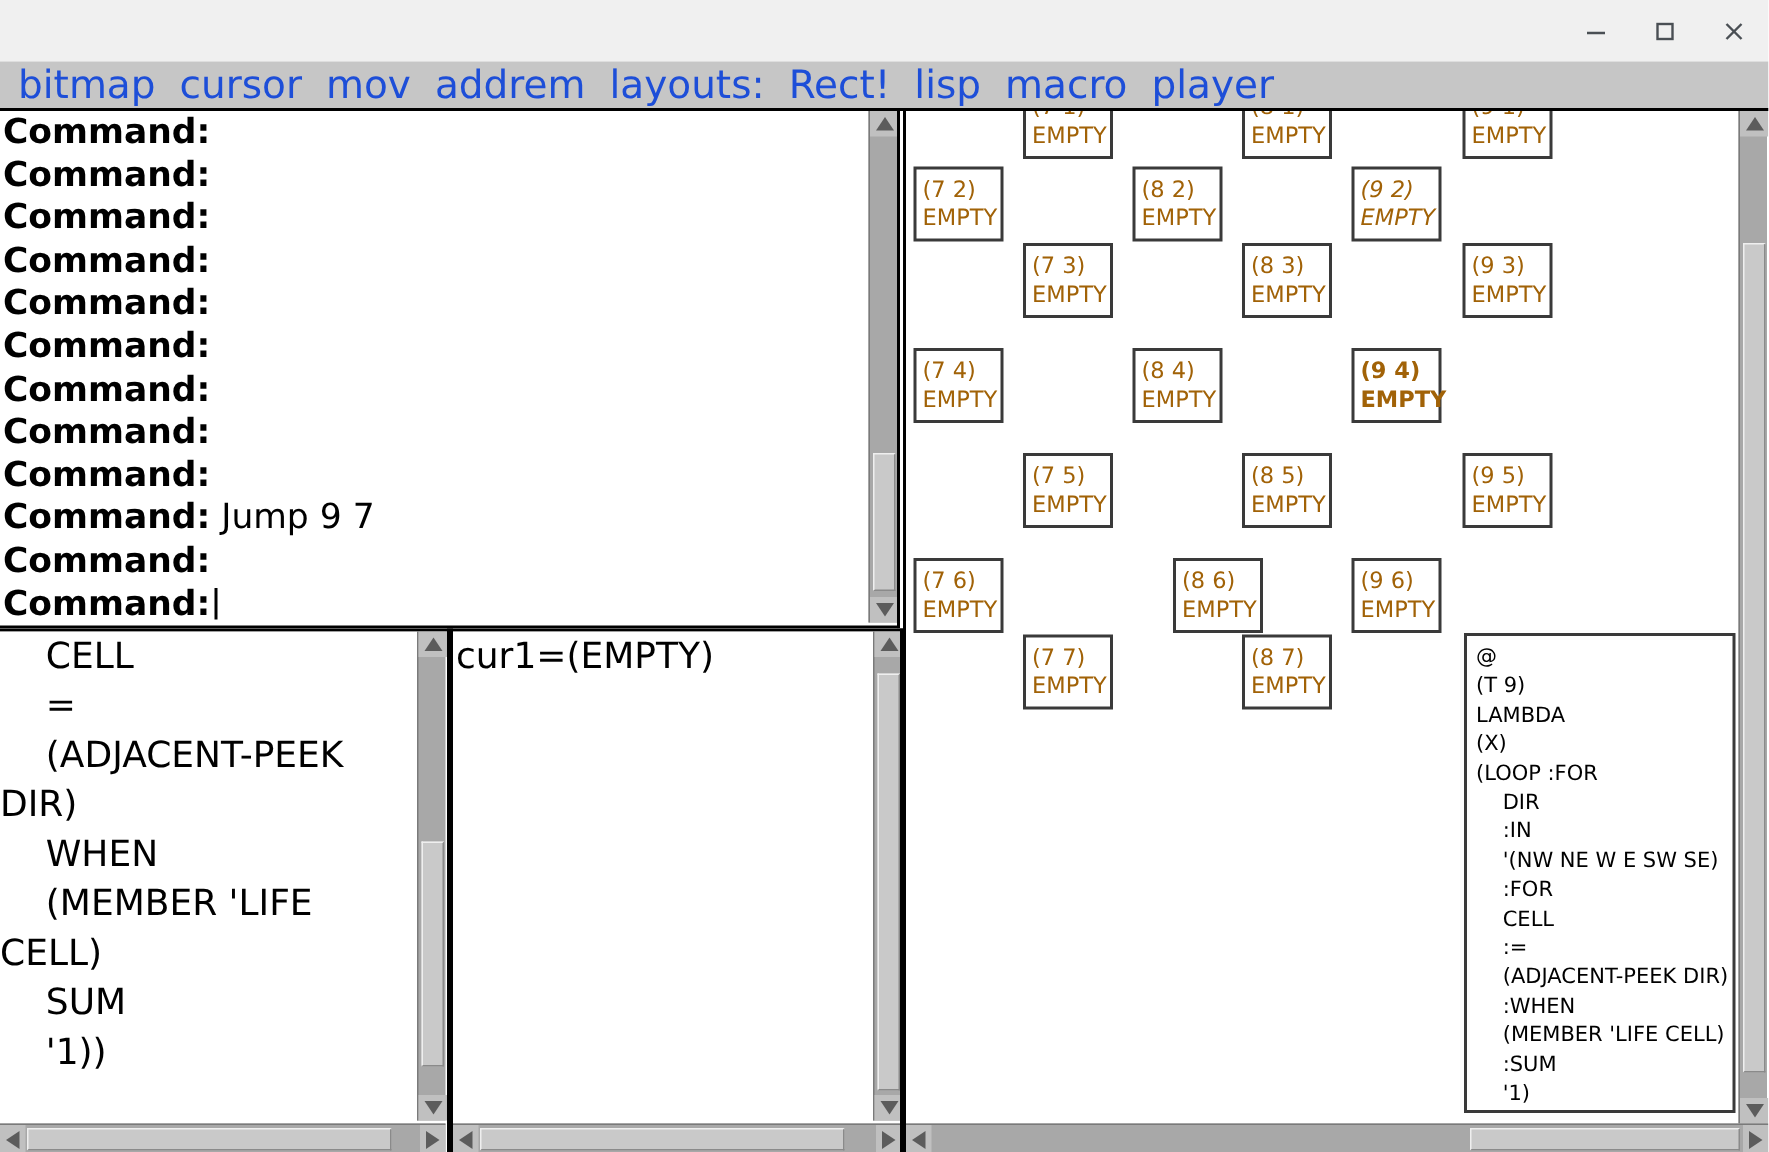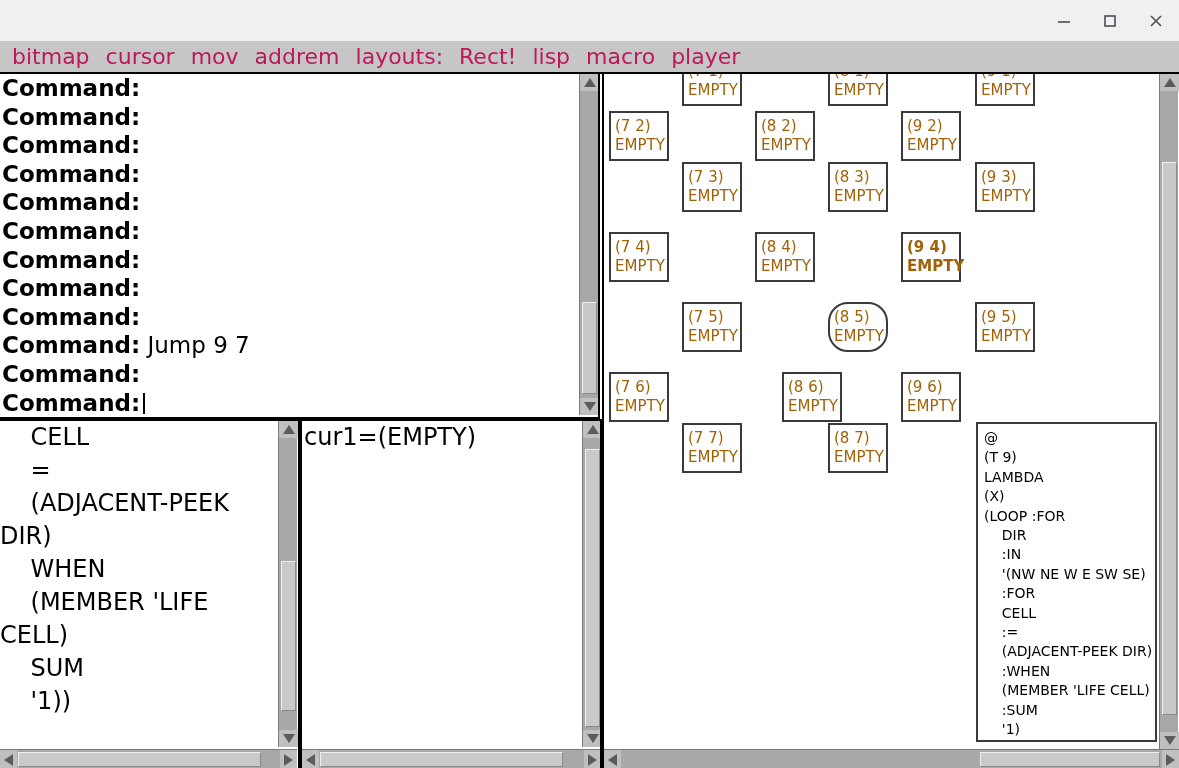--- a/index.html
+++ b/index.html
@@ -26,21 +26,21 @@
 
   
   .menubar {
     position: absolute; left: 0; top: 41px; width: 1179px; height: 33px;
     background: #c6c6c6;
     display: flex; align-items: center;
     padding-left: 4px;
     border-bottom: 2px solid #000;
   }
   .menuitem {
-    font-size: 22px; color: #be185d; padding: 0 8px; white-space: nowrap;
+    font-size: 26px; color: #1d4ed8; padding: 0 8px; white-space: nowrap;
     line-height: 30px;
   }
 
   
   .panel { position: absolute; background: #ffffff; border: 2px solid #000; overflow: hidden; }
   .panel-body { position: absolute; left: 0; top: 0; background:#fff; overflow: hidden; }
 
   
   .vscroll {
     position: absolute; width: 19px; background: #a8a8a8;
@@ -266,21 +266,21 @@
           <span class="state">EMPTY</span>
         </div>
         <div class="cell" style="left: 5px; top: 37px;">
           <span class="coord">(7 2)</span>
           <span class="state">EMPTY</span>
         </div>
         <div class="cell" style="left: 151px; top: 37px;">
           <span class="coord">(8 2)</span>
           <span class="state">EMPTY</span>
         </div>
-        <div class="cell" style="left: 297px; top: 37px;">
+        <div class="cell" style="left: 297px; top: 37px; font-style: italic;">
           <span class="coord">(9 2)</span>
           <span class="state">EMPTY</span>
         </div>
         <div class="cell" style="left: 78px; top: 88px;">
           <span class="coord">(7 3)</span>
           <span class="state">EMPTY</span>
         </div>
         <div class="cell" style="left: 224px; top: 88px;">
           <span class="coord">(8 3)</span>
           <span class="state">EMPTY</span>
@@ -298,21 +298,21 @@
           <span class="state">EMPTY</span>
         </div>
         <div class="cell" style="left: 297px; top: 158px; font-weight: bold;">
           <span class="coord">(9 4)</span>
           <span class="state">EMPTY</span>
         </div>
         <div class="cell" style="left: 78px; top: 228px;">
           <span class="coord">(7 5)</span>
           <span class="state">EMPTY</span>
         </div>
-        <div class="cell" style="left: 224px; top: 228px; border-radius: 20px;">
+        <div class="cell" style="left: 224px; top: 228px;">
           <span class="coord">(8 5)</span>
           <span class="state">EMPTY</span>
         </div>
         <div class="cell" style="left: 371px; top: 228px;">
           <span class="coord">(9 5)</span>
           <span class="state">EMPTY</span>
         </div>
         <div class="cell" style="left: 5px; top: 298px;">
           <span class="coord">(7 6)</span>
           <span class="state">EMPTY</span>

